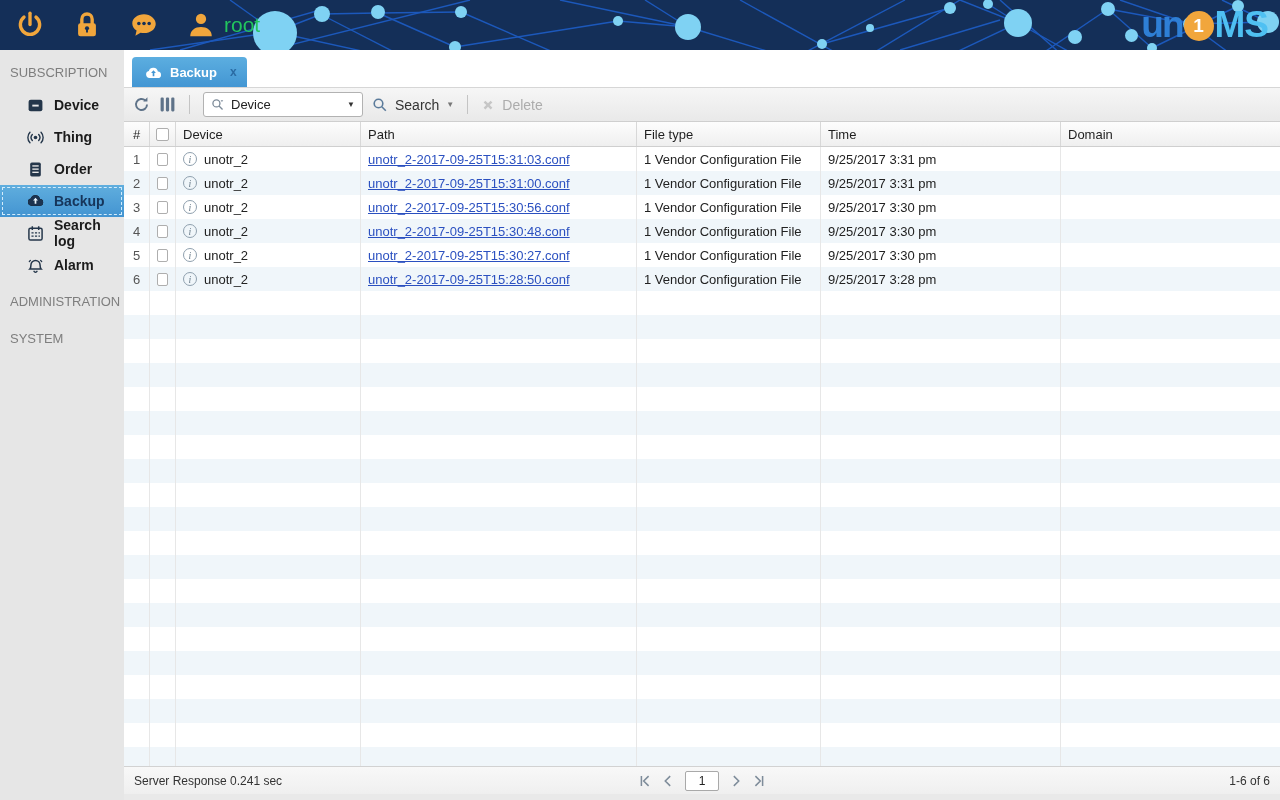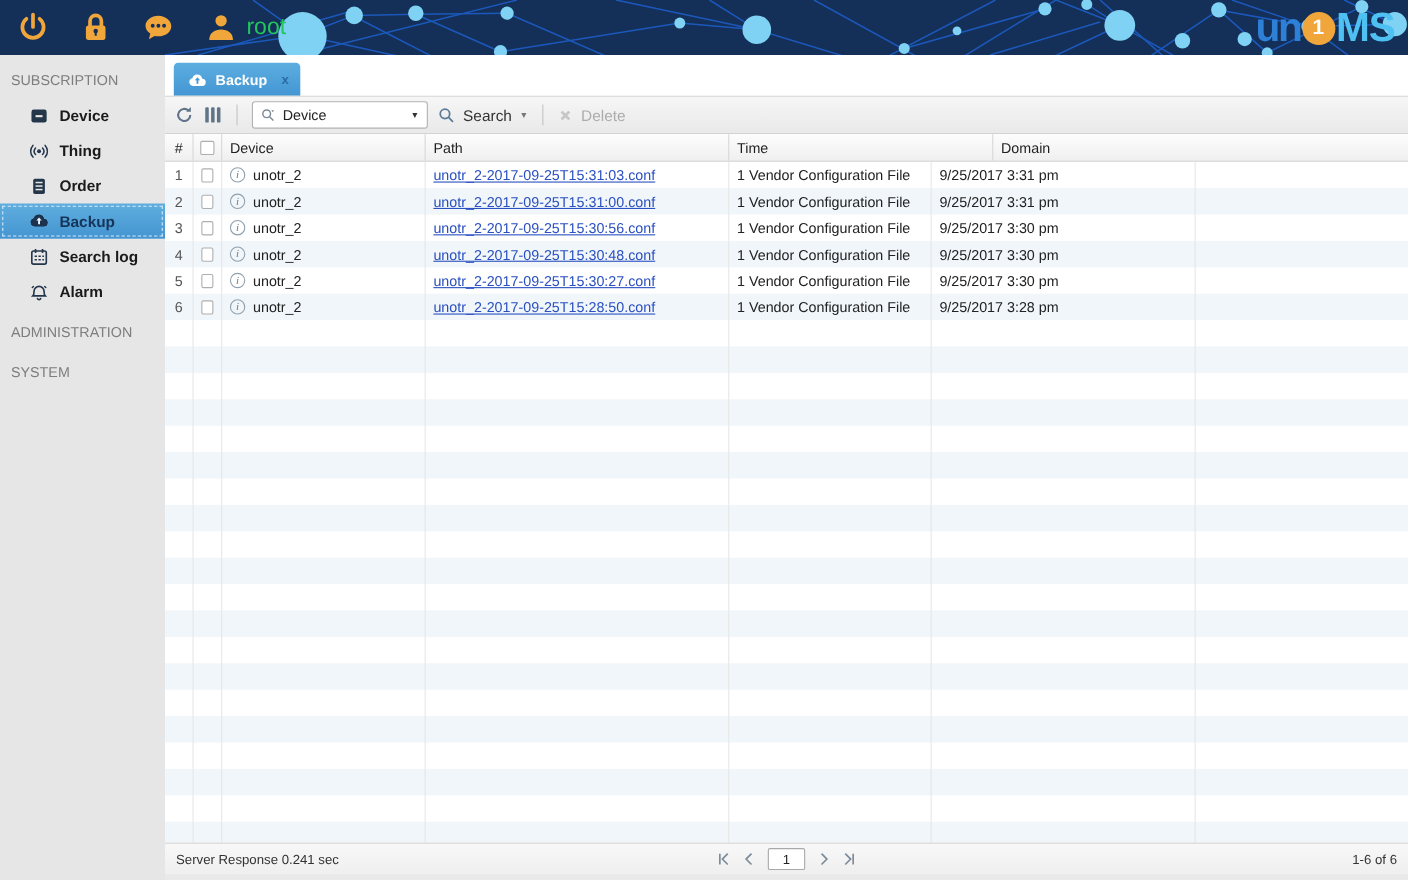--- a/index.html
+++ b/index.html
@@ -15,21 +15,21 @@
   .user-group { display:flex; align-items:center; gap:8px; }
   .root-label { color:#22c55e; font-size:21px; }
   .logo { position:absolute; right:12px; top:50%; transform:translateY(-50%); display:flex; align-items:center; z-index:2; font-weight:bold; cursor:default; }
   .logo-dot { width:13px; height:13px; border-radius:50%; background:var(--net-dot,#7fd2f3); margin-right:3px; align-self:flex-end; margin-bottom:5px; }
   .logo-un { font-size:37px; color:var(--logo-un,#2e7fd6); letter-spacing:-2px; line-height:44px; }
   .logo-one { width:30px; height:30px; border-radius:50%; background:var(--icon-orange,#f1a63c); color:#fff; font-size:19px; display:flex; align-items:center; justify-content:center; margin:2px 1px 0; }
   .logo-ms { font-size:37px; color:var(--logo-ms,#4fc0f2); letter-spacing:-1px; line-height:44px; }
 
   
   .content { display:flex; height:750px; }
-  .sidebar { width:150px; background:#e6e6e6; flex-shrink:0; padding-top:2px; }
+  .sidebar { width:124px; background:#e6e6e6; flex-shrink:0; padding-top:2px; }
   .section-header { color:#7e7e7e; font-size:13px; padding:13px 10px 9px; cursor:default; }
   .nav-item { height:32px; display:flex; align-items:center; padding-left:27px; gap:10px; font-size:14px; font-weight:bold; color:#1b1b1b; cursor:pointer; }
   .nav-item .nicon { width:17px; height:17px; display:inline-flex; }
   .nav-item.selected { background:linear-gradient(var(--sel-top,#60aede),var(--sel-bot,#4394d1)); outline:1px dashed #d3ecfb; outline-offset:-3px; color:#16355a; }
 
   .main { flex:1; display:flex; flex-direction:column; background:#fff; min-width:0; }
   .tabstrip { height:37px; background:#fff; display:flex; align-items:flex-end; padding-left:8px; }
   .tab { height:30px; background:linear-gradient(var(--tab-top,#5caee0),var(--tab-bot,#4396d3)); border-radius:4px 4px 0 0; display:flex; align-items:center; padding:0 10px 0 13px; gap:8px; color:#fff; font-size:13px; font-weight:bold; cursor:pointer; }
   .tab-cloud { width:17px; height:13px; display:inline-flex; }
   .tab-close { color:#2a6ba3; font-size:12px; font-weight:bold; margin-left:5px; cursor:pointer; line-height:1; }
@@ -312,20 +312,21 @@
         </div>
       </div>
 
       <div class="grid-header">
         <div class="gh-cell c-num">#</div>
         <div class="gh-cell c-check">
           <span class="checkbox"></span>
         </div>
         <div class="gh-cell c-device">Device</div>
         <div class="gh-cell c-path">Path</div>
+        <div class="gh-cell c-filetype">File type</div>
         <div class="gh-cell c-time">Time</div>
         <div class="gh-cell c-domain">Domain</div>
       </div>
 
       <div class="grid-body">
           <div class="grow">
             <div class="gcell c-num" style="justify-content: center;">1</div>
             <div class="gcell c-check" style="justify-content: center;">
               <span class="checkbox"></span>
             </div>

